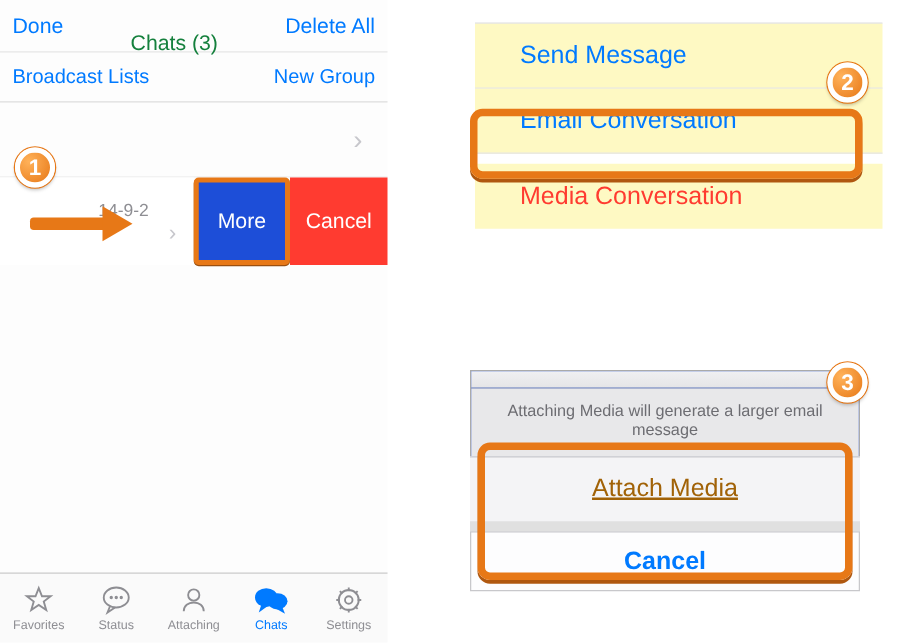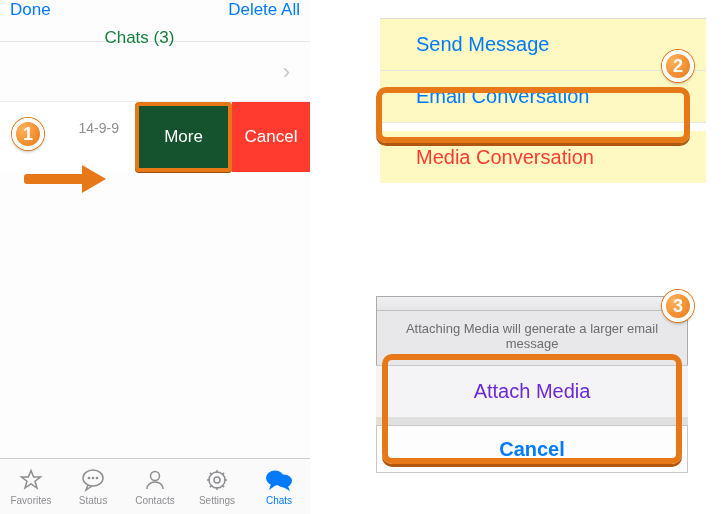--- a/index.html
+++ b/index.html
@@ -1,34 +1,34 @@
 <!DOCTYPE html>
 <html><head>
 <meta charset="utf-8">
 <style>
   * { box-sizing: border-box; margin: 0; padding: 0; font-family: -apple-system, "Helvetica Neue", Helvetica, Arial, sans-serif; -webkit-font-smoothing: antialiased; }
   body { width: 725px; height: 514px; background: #fff; position: relative; overflow: hidden; }
 
   
   .left { position: absolute; left: 0; top: 0; width: 310px; height: 514px; background: #fdfdfd; }
-  .nav { display: flex; justify-content: space-between; align-items: flex-start; height: 42px; padding: 0 10px; border-bottom: 1px solid #e6e6e6; }
+  .nav { display: flex; justify-content: space-between; align-items: center; height: 42px; padding: 0 10px; border-bottom: 1px solid #e6e6e6; }
   .nav .title { font-weight: 400; font-size: 17px; color: #15803d; margin-top: 28px; }
   .nav .btn { color: #007aff; font-size: 17px; }
   .subnav { display: flex; justify-content: space-between; align-items: center; height: 40px; padding: 0 10px; border-bottom: 1px solid #ddd; }
   .subnav .link { color: #007aff; font-size: 16px; }
 
   .row { position: relative; height: 60px; border-bottom: 1px solid #eee; }
   .chev { position: absolute; right: 12px; top: 50%; transform: translateY(-50%); color: #c7c7cc; font-size: 22px; }
   .row1 .chev { right: 20px; }
 
   .swipe-row { position: relative; height: 70px; }
   .row-content { position: absolute; left: -80px; right: 155px; top: 0; bottom: 0; background: #fff; }
   .row-content .date { position: absolute; right: 36px; top: 18px; color: #8e8e93; font-size: 14px; }
   .row-content .chev2 { position: absolute; right: 14px; top: 34px; color: #c7c7cc; font-size: 18px; }
-  .more-btn { position: absolute; right: 78px; top: 0; bottom: 0; width: 97px; background: #14532d; color: #fff; font-size: 17px; display: flex; align-items: center; justify-content: center; }
+  .more-btn { position: absolute; right: 78px; top: 0; bottom: 0; width: 77px; background: #1d4ed8; color: #fff; font-size: 17px; display: flex; align-items: center; justify-content: center; }
   .more-highlight { border: 4px solid #e77817; border-radius: 4px; box-shadow: 0 1px 0 #9a4f10; }
   .del-btn { position: absolute; right: 0; top: 0; bottom: 0; width: 78px; background: #ff3b30; color: #fff; font-size: 17px; display: flex; align-items: center; justify-content: center; }
 
   .arrow-orange { position: absolute; left: 24px; top: 168px; width: 90px; height: 22px; }
   .arrow-orange .shaft { position: absolute; left: 0; top: 6px; height: 10px; width: 62px; background: #e77817; border-radius: 3px 0 0 3px; }
   .arrow-orange .head { position: absolute; left: 58px; top: -3px; width: 0; height: 0; border-top: 14px solid transparent; border-bottom: 14px solid transparent; border-left: 24px solid #e77817; }
 
   .badge1 { position: absolute; left: 12px; top: 118px; }
   .step-badge { width: 32px; height: 32px; border-radius: 50%; background: radial-gradient(circle at 30% 30%, #ffb25a, #e77817); border: 4px solid #fff; box-shadow: 0 0 0 1px #e77817, 0 2px 3px rgba(0,0,0,.25); color: #fff; font-weight: 700; font-size: 18px; display: flex; align-items: center; justify-content: center; }
 
@@ -46,43 +46,47 @@
   .menu-item.danger { color: #ff3b30; border-bottom: none; }
   .menu-gap { height: 8px; }
   .email-highlight { position: absolute; left: 376px; top: 87px; width: 314px; height: 56px; border: 6px solid #e77817; border-radius: 10px; box-shadow: 0 3px 0 #b05810; pointer-events: none; }
   .badge2 { position: absolute; left: 662px; top: 50px; }
 
   
   .sheet-wrap { position: absolute; left: 376px; top: 296px; width: 312px; }
   .sheet-top { background: #1d4ed8; border: 1px solid #aaa; border-bottom: none; }
   .sheet-top .bar { height: 14px; border-bottom: 1px solid #c0c0c2; background: linear-gradient(#f0f0f2,#e5e5e7); }
   .sheet-msg { text-align: center; color: #6d6d72; font-size: 13px; padding: 10px 20px 14px; background: #e8e8ea; }
-  .sheet-btn { height: 52px; display: flex; align-items: center; justify-content: center; font-size: 20px; color: #6d28d9; background: #f4f4f6; border-top: 1px solid #c8c8cb; }
+  .sheet-btn { height: 52px; display: flex; align-items: center; justify-content: center; font-size: 20px; color: #a16207; background: #f4f4f6; border-top: 1px solid #c8c8cb; text-decoration: underline; }
   .sheet-gap { height: 8px; background: rgba(0,0,0,0.12); }
   .sheet-cancel { height: 48px; display: flex; align-items: center; justify-content: center; font-size: 20px; font-weight: 600; color: #007aff; background: #fdfdfe; border: 1px solid #c8c8cb; }
   .media-highlight { position: absolute; left: 382px; top: 354px; width: 300px; height: 110px; border: 6px solid #e77817; border-radius: 10px; box-shadow: 0 3px 0 #b05810; pointer-events: none; }
   .badge3 { position: absolute; left: 662px; top: 290px; }
 </style>
 </head>
 <body>
 
 <div class="left">
   <div class="nav">
     <span class="btn">Done</span>
     <span class="title">Chats (3)</span>
     <span class="btn">Delete All</span>
   </div>
+  <div class="subnav">
+    <span class="link">Broadcast Lists</span>
+    <span class="link">New Group</span>
+  </div>
 
   <div class="row row1">
     <span class="chev">›</span>
   </div>
 
   <div class="swipe-row">
     <div class="row-content">
-      <span class="date">14-9-9</span>
+      <span class="date">14-9-2</span>
       <span class="chev2">›</span>
     </div>
     <div class="more-btn more-highlight">More</div>
     <div class="del-btn">Cancel</div>
   </div>
 </div>
 
 <div class="arrow-orange">
   <div class="shaft"></div>
     <div class="head"></div>
@@ -112,51 +116,51 @@
     </span>
     <span>Status</span>
   </div>
   <div class="tab">
     <span class="ticon">
       <svg width="24" height="24" viewBox="0 0 24 24" fill="none" stroke="#8e8e93" stroke-width="1.5">
           <circle cx="12" cy="8" r="4.5"></circle>
           <path d="M4 21c0-4.4 3.6-7 8-7s8 2.6 8 7"></path>
         </svg>
     </span>
-    <span>Contacts</span>
+    <span>Attaching</span>
+  </div>
+  <div class="tab active">
+    <span class="ticon">
+      <svg width="28" height="24" viewBox="0 0 28 24">
+          <ellipse cx="10" cy="10" rx="9" ry="7.5" fill="#007aff"></ellipse>
+          <path d="M6 16 L4 22 L11 17 Z" fill="#007aff"></path>
+          <ellipse cx="19" cy="13" rx="8" ry="6.5" fill="#007aff"></ellipse>
+          <path d="M23 18 L25 23 L18 19 Z" fill="#007aff"></path>
+        </svg>
+    </span>
+    <span>Chats</span>
   </div>
   <div class="tab">
     <span class="ticon">
       <svg width="24" height="24" viewBox="0 0 24 24" fill="none" stroke="#8e8e93" stroke-width="1.5">
           <circle cx="12" cy="12" r="8"></circle>
           <circle cx="12" cy="12" r="3"></circle>
           <g stroke="#8e8e93">
             <line x1="12" y1="2" x2="12" y2="5"></line>
             <line x1="12" y1="19" x2="12" y2="22"></line>
             <line x1="2" y1="12" x2="5" y2="12"></line>
             <line x1="19" y1="12" x2="22" y2="12"></line>
             <line x1="4.9" y1="4.9" x2="7" y2="7"></line>
             <line x1="17" y1="17" x2="19.1" y2="19.1"></line>
             <line x1="4.9" y1="19.1" x2="7" y2="17"></line>
             <line x1="17" y1="7" x2="19.1" y2="4.9"></line>
           </g>
         </svg>
     </span>
     <span>Settings</span>
-  </div>
-  <div class="tab active">
-    <span class="ticon">
-      <svg width="28" height="24" viewBox="0 0 28 24">
-          <ellipse cx="10" cy="10" rx="9" ry="7.5" fill="#007aff"></ellipse>
-          <path d="M6 16 L4 22 L11 17 Z" fill="#007aff"></path>
-          <ellipse cx="19" cy="13" rx="8" ry="6.5" fill="#007aff"></ellipse>
-          <path d="M23 18 L25 23 L18 19 Z" fill="#007aff"></path>
-        </svg>
-    </span>
-    <span>Chats</span>
   </div>
 </div>
 
 <div class="menu">
   <div class="line"></div>
   <div class="menu-item">Send Message</div>
   <div class="menu-item">Email Conversation</div>
   <div class="menu-gap"></div>
   <div class="menu-item danger">Media Conversation</div>
 </div>

